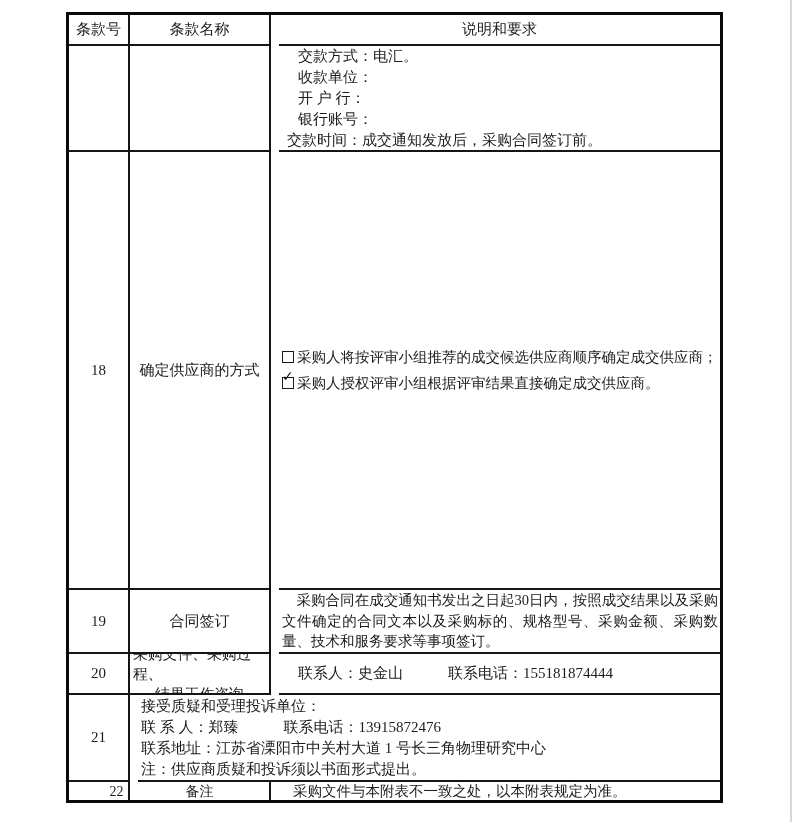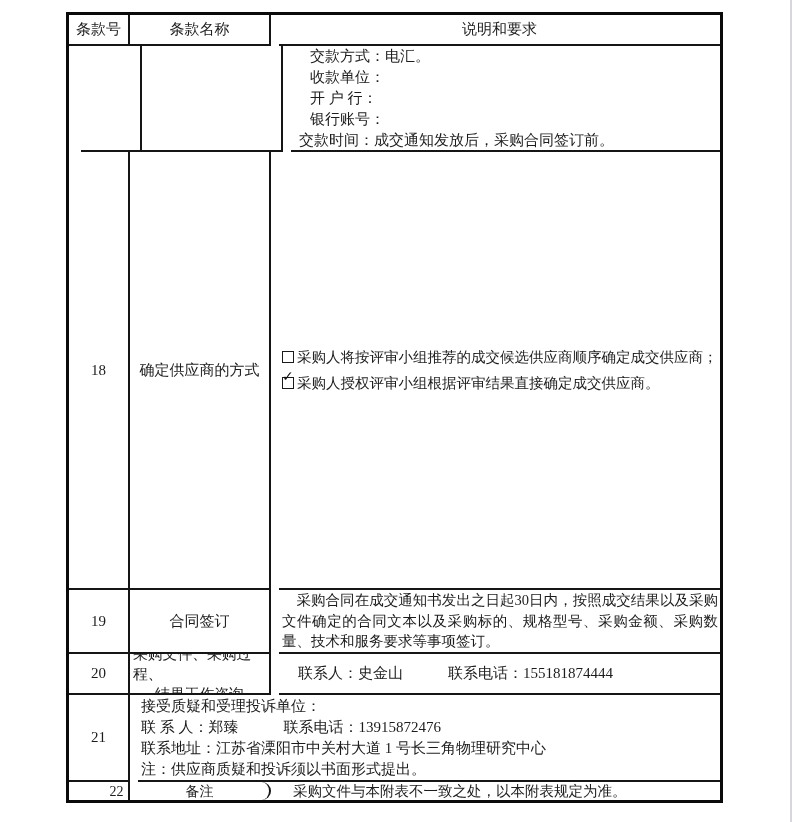--- a/index.html
+++ b/index.html
@@ -19,21 +19,21 @@
   .cell{
     box-sizing:border-box;overflow:hidden;
     border-right:2px solid #151515;border-bottom:2px solid #151515;
     display:flex;flex-direction:column;align-items:center;justify-content:center;
   }
   .trow:last-child .cell{border-bottom:none;}
   .c1{width:61px;flex:none;text-align:center;}
   .c2{width:141px;flex:none;padding:0 3px;}
   .c3{flex:1;border-right:none;align-items:stretch;text-align:left;margin-left:8px;}
   .h-header{height:31px;}
-  .h-pay{height:106px;padding-left:12px;}
+  .h-pay{height:106px;}
   .h-18{height:438px;}
   .h-19{height:64px;}
   .h-20{height:41px;}
   .h-21{height:87px;}
   .h-22{height:18px;}
   .cell, .line{font-size:15px;line-height:21px;}
   .header-cell{font-size:15px;}
   .line{padding-left:8px;padding-right:4px;white-space:nowrap;}
   .line.indent1{text-indent:11px;}
   .tight .line{padding-left:3px;}
@@ -122,21 +122,21 @@
     <div class="cell c3 tight">
       <div class="line">接受质疑和受理投诉单位：</div>
       <div class="line">联 系 人：郑臻　　　联系电话：13915872476</div>
       <div class="line">联系地址：江苏省溧阳市中关村大道 1 号长三角物理研究中心</div>
       <div class="line">注：供应商质疑和投诉须以书面形式提出。</div>
     </div>
   </div>
 
   <div class="trow h-22">
     <div class="cell c1" style="font-size:14px;line-height:15px;padding-left:36px;">22</div>
-    <div class="cell c2" style="font-size:14px;line-height:15px;border-radius:9px;">备注</div>
+    <div class="cell c2" style="font-size:14px;line-height:15px;">备注</div>
     <div class="cell c3">
       <div class="r22-line">采购文件与本附表不一致之处，以本附表规定为准。</div>
     </div>
   </div>
 
 </div>
 
 <div class="page-edge"></div>
 
 </body></html>

